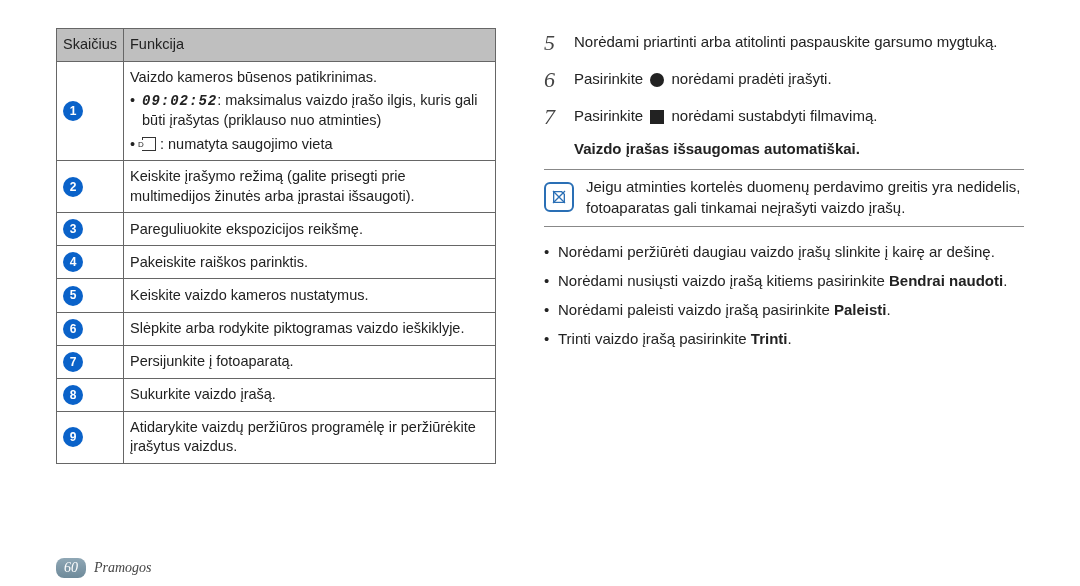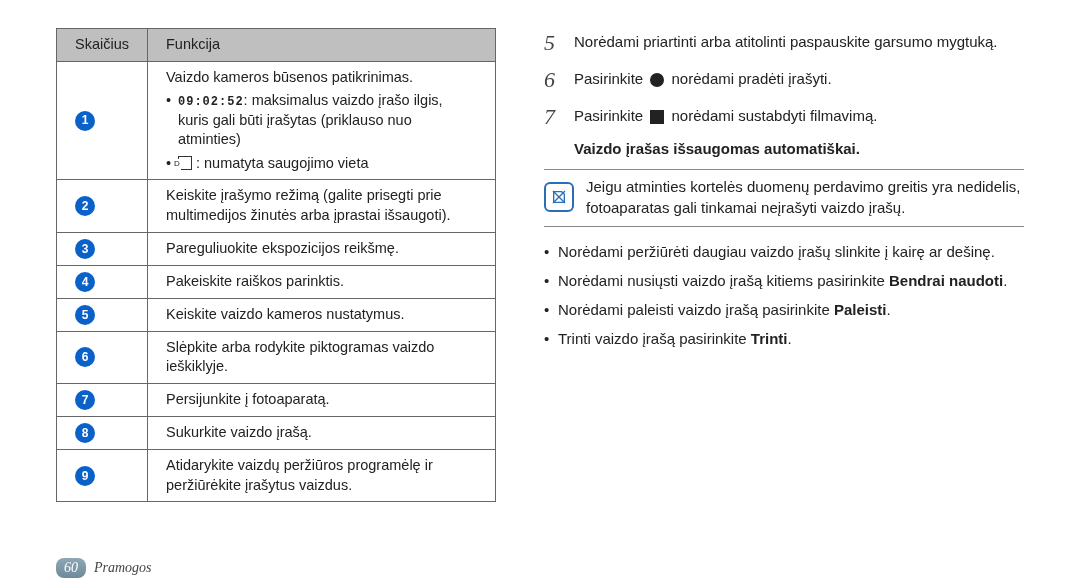--- a/index.html
+++ b/index.html
@@ -18,42 +18,43 @@
   .col-left { width: 440px; }
   .col-right { flex: 1; font-size: 15px; line-height: 1.4; }
   table.ftable {
     width: 100%;
     border-collapse: collapse;
     font-size: 14.5px;
     line-height: 1.35;
   }
   table.ftable th, table.ftable td {
     border: 1px solid #666;
-    padding: 6px 18px;
+    padding: 6px 6px;
     text-align: left;
     vertical-align: middle;
   }
   table.ftable th {
     background: #bfbfbf;
     font-weight: normal;
   }
   td.numcell { width: 64px; text-align: center; vertical-align: middle; }
   .circled-num {
     display: inline-flex; width: 20px; height: 20px; border-radius: 50%;
     background: #0a62c9; color: #fff; font-size: 12px; font-weight: bold;
     align-items: center; justify-content: center;
   }
   .row1-ul { list-style: none; padding-left: 0; }
   .row1-ul li { position: relative; padding-left: 12px; margin-top: 4px; }
   .row1-ul li::before { content: "•"; position: absolute; left: 0; }
   .digital-time {
     font-family: "Courier New", monospace;
     font-weight: bold;
     letter-spacing: 1px;
-    font-size: 12px;
+    font-size: 14px;
+    font-style: italic;
   }
   .store-icon {
     display: inline-block; width: 14px; height: 14px; border: 1px solid #333;
     position: relative; top: 2px; margin-right: 4px;
   }
   .store-icon::before {
     content: "D"; font-size: 8px; position: absolute; left: -6px; top: 2px;
     background: #fff; padding: 0 1px;
   }
 

